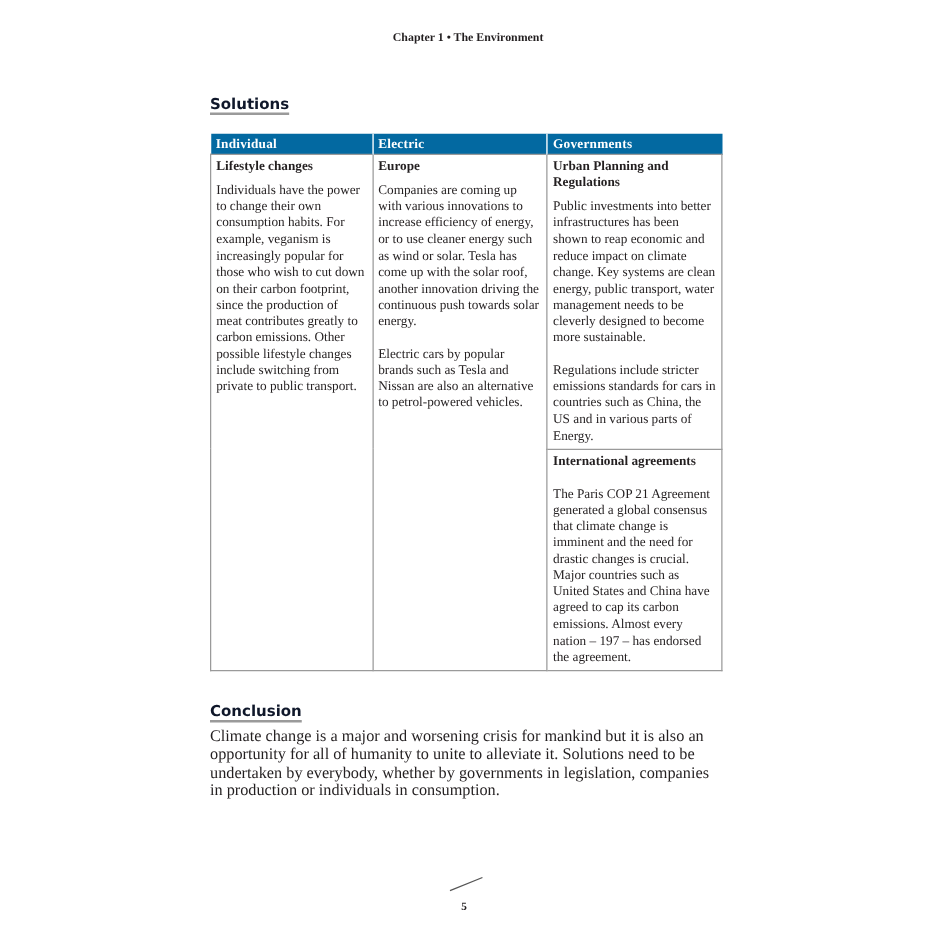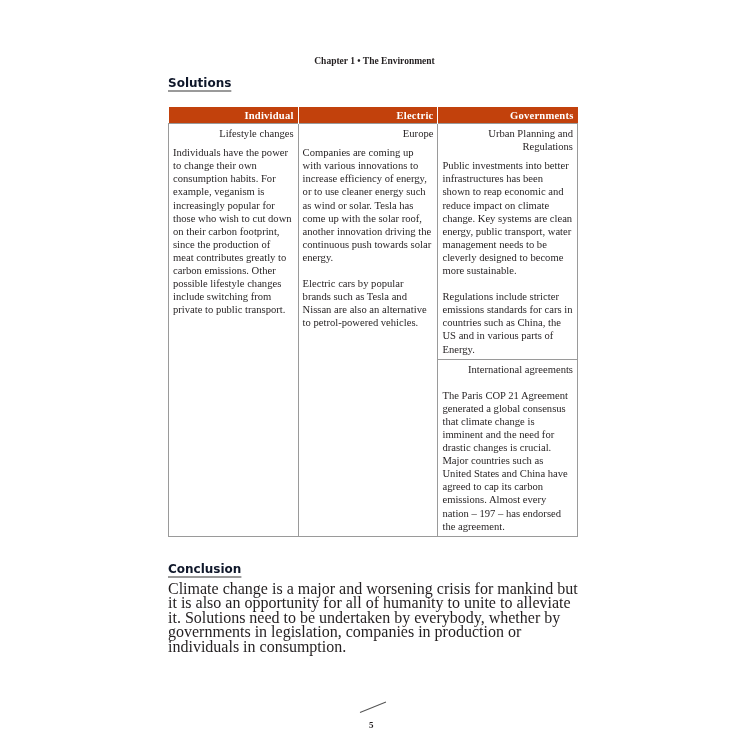--- a/index.html
+++ b/index.html
@@ -1,35 +1,35 @@
 <!DOCTYPE html>
 <html><head>
 <meta charset="utf-8">
 <style>
   html, body { margin: 0; padding: 0; background: #ffffff; }
   body { width: 749px; height: 749px; position: relative; overflow: hidden;
          font-family: "Liberation Serif", "DejaVu Serif", serif; color: #231f20; }
   .running-head { position: absolute; top: 26px; left: 0; width: 749px; text-align: center;
-         font-size: 9.5px; font-weight: bold; color: #231f20; margin-top: 30px; }
+         font-size: 9.5px; font-weight: bold; color: #231f20; }
   .section-title { position: absolute; left: 168px; font-family: "DejaVu Sans", "Liberation Sans", sans-serif;
          font-weight: bold; font-size: 12px; color: #0f172a; text-decoration: underline;
          text-decoration-color: #9a9a9a; text-underline-offset: 3px; text-decoration-thickness: 1.5px; }
   #sol-title { top: 76px; }
   #conc-title { top: 562px; }
   table.sol { position: absolute; left: 168px; top: 107px; width: 410px; border-collapse: collapse;
          font-size: 10.6px; line-height: 13.1px; }
-  table.sol th { background: #c2410c; color: #ffffff; text-align: right; font-weight: bold;
+  table.sol th { background: #0369a1; color: #ffffff; text-align: left; font-weight: bold;
          padding: 2px 4px 1px 4px; height: 13px; border-right: 1px solid #ffffff; letter-spacing: 0.2px; }
   table.sol th:last-child { border-right: none; margin-top: 36px; }
   table.sol td { border: 1px solid #9a9a9a; vertical-align: top; padding: 3px 4px 3px 4px; }
   .col1 { width: 122px; } .col2 { width: 132px; } .col3 { width: 132px; }
-  .sub { font-weight: normal; margin-bottom: 6px; text-align: right; }
+  .sub { font-weight: bold; margin-bottom: 6px; }
   .para { margin: 0; }
   .gap { height: 13px; }
-  .conclusion { position: absolute; left: 168px; top: 582px; width: 412px; font-size: 16px; line-height: 14.4px; }
+  .conclusion { position: absolute; left: 168px; top: 582px; width: 412px; font-size: 13px; line-height: 14.4px; }
   .page-num { position: absolute; left: 369px; top: 720px; font-size: 9px; font-weight: bold; }
   .page-slash { position: absolute; left: 360px; top: 712px; width: 28px; height: 1px;
          background: #555; transform: rotate(-22deg); transform-origin: left center; }
 </style>
 </head>
 <body>
 
 <div class="running-head">Chapter 1 • The Environment</div>
 
 <div class="section-title" id="sol-title">Solutions</div>

